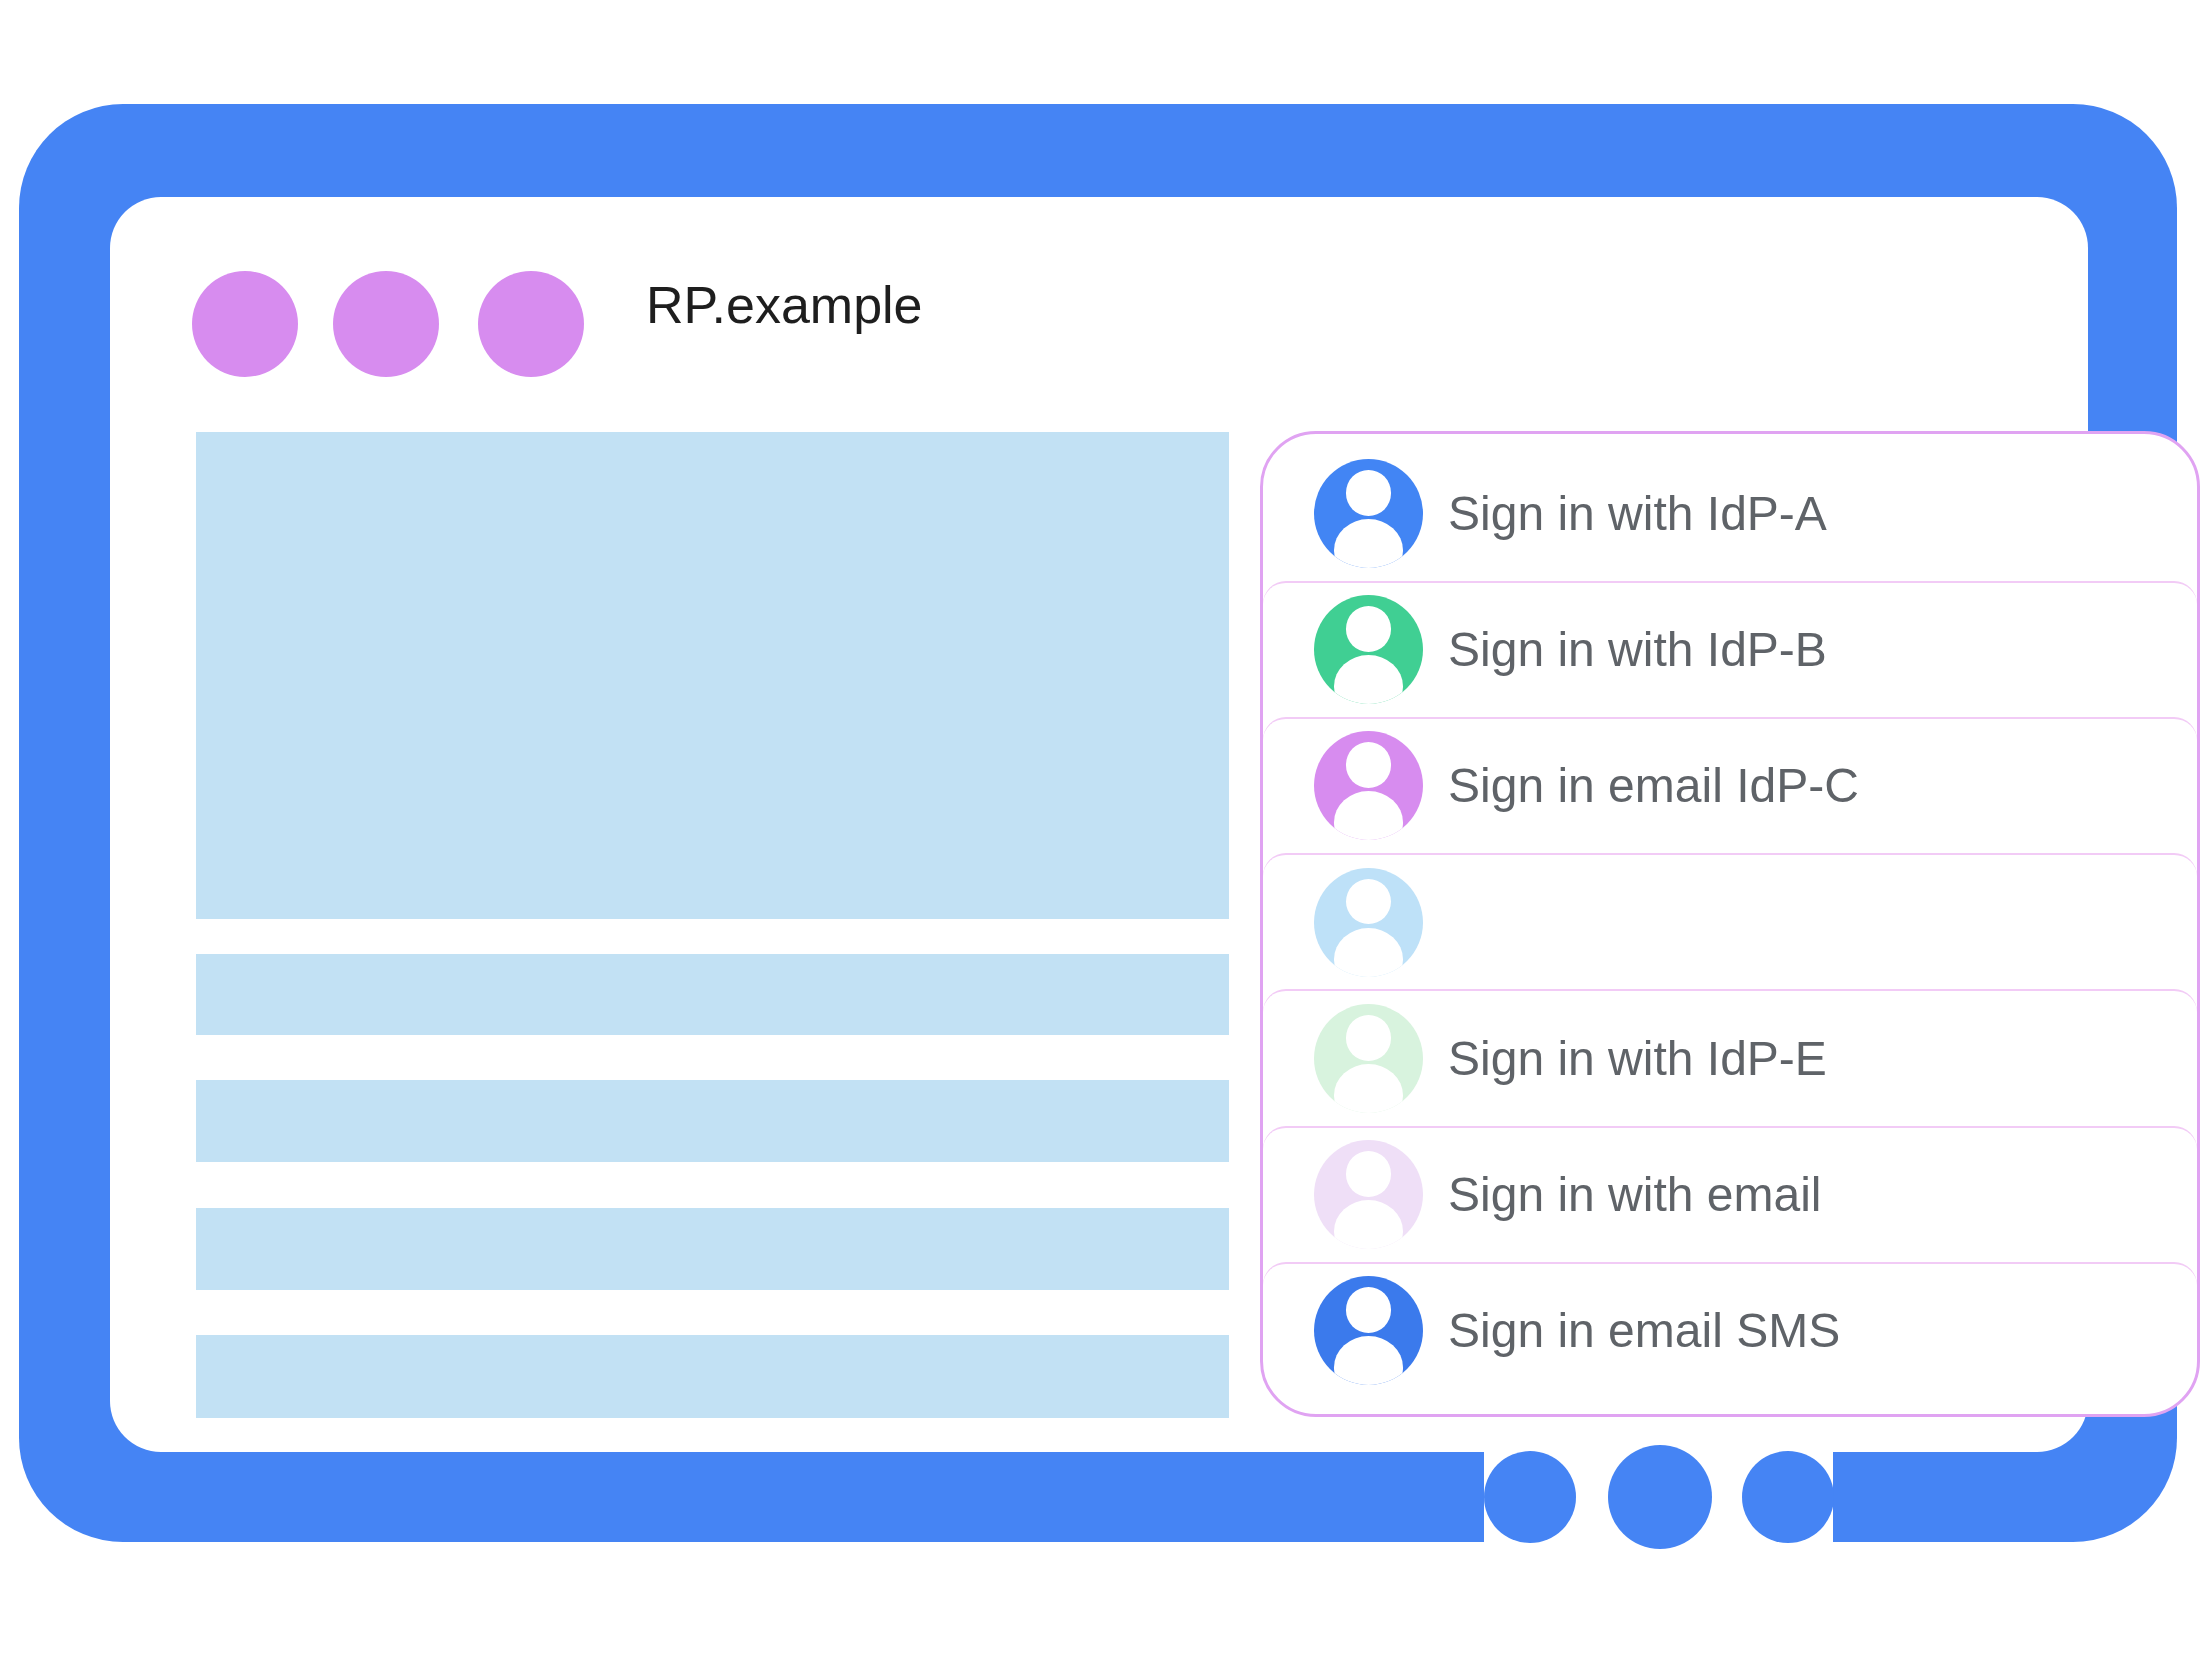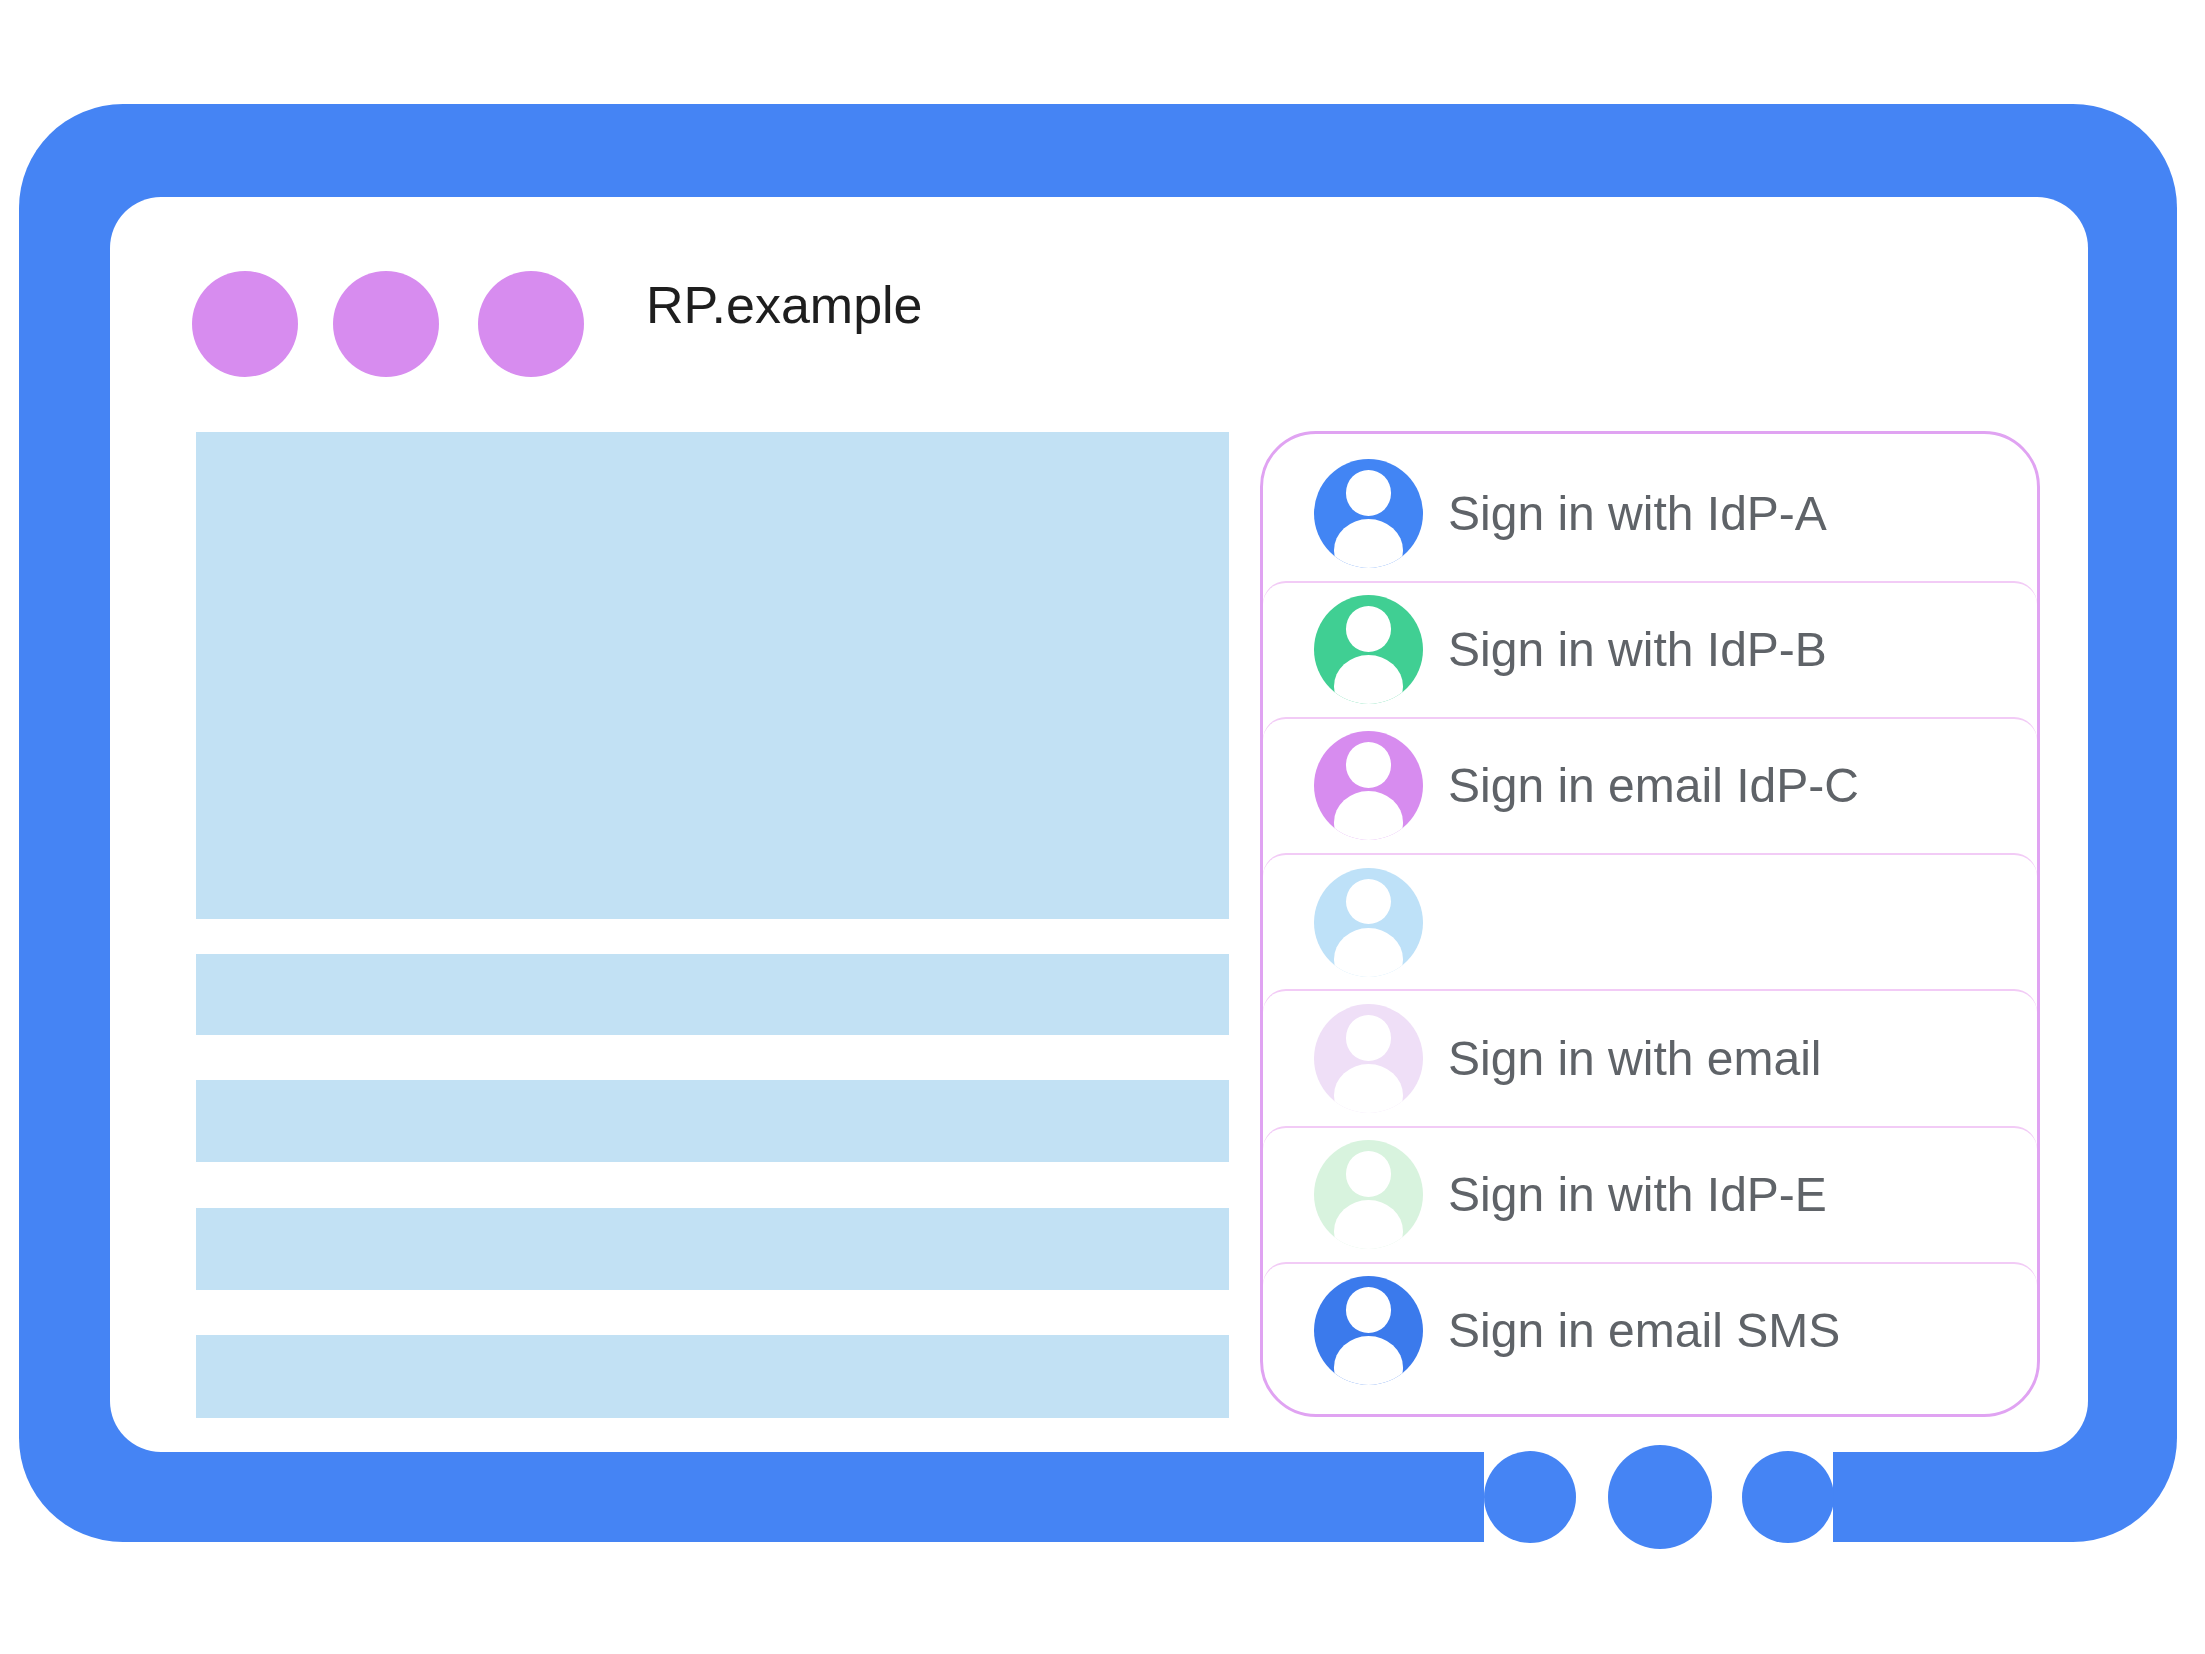--- a/index.html
+++ b/index.html
@@ -43,21 +43,21 @@
   }
   
   .ph{position:absolute;left:196px;width:1033px;background:var(--placeholder);}
   .ph.hero{top:432px;height:487px;}
   .ph.bar1{top:954px;height:81px;}
   .ph.bar2{top:1080px;height:82px;}
   .ph.bar3{top:1208px;height:82px;}
   .ph.bar4{top:1335px;height:83px;}
   
   .signin-panel{
-    position:absolute;left:1260px;top:431px;width:780px;height:986px;
+    position:absolute;left:1260px;top:431px;width:940px;height:986px;
     box-sizing:border-box;border:3.5px solid var(--panel_border);border-radius:56px;
     background:#ffffff;display:flex;flex-direction:column;
     padding:12.4px 0 16px 0;
   }
   .signin-row{
     flex:1;display:flex;align-items:center;padding-left:51px;box-sizing:border-box;
   }
   .signin-row + .signin-row{border-top:2.6px solid var(--separator);border-radius:23px;}
   .avatar{
     position:relative;width:109px;height:109px;border-radius:50%;overflow:hidden;
@@ -121,33 +121,33 @@
     </div>
 
     <div class="signin-row">
       <span class="avatar" style="background: rgb(190, 225, 248);">
           <span class="head"></span>
           <span class="torso"></span>
         </span>
     </div>
 
     <div class="signin-row">
+      <span class="avatar" style="background: rgb(216, 243, 222);">
+          <span class="head"></span>
+          <span class="torso"></span>
+        </span>
+      <span class="signin-label">Sign in with IdP-E</span>
+    </div>
+
+    <div class="signin-row">
       <span class="avatar" style="background: rgb(239, 223, 247);">
           <span class="head"></span>
           <span class="torso"></span>
         </span>
       <span class="signin-label">Sign in with email</span>
-    </div>
-
-    <div class="signin-row">
-      <span class="avatar" style="background: rgb(216, 243, 222);">
-          <span class="head"></span>
-          <span class="torso"></span>
-        </span>
-      <span class="signin-label">Sign in with IdP-E</span>
     </div>
 
     <div class="signin-row">
       <span class="avatar" style="background: rgb(59, 122, 236);">
           <span class="head"></span>
           <span class="torso"></span>
         </span>
       <span class="signin-label">Sign in email SMS</span>
     </div>
 

